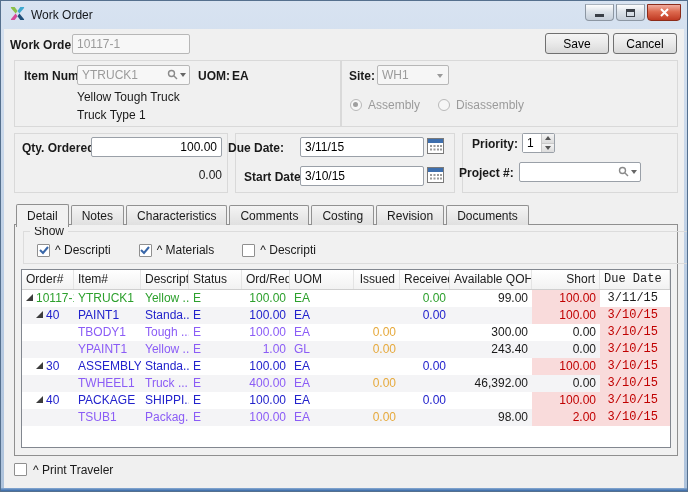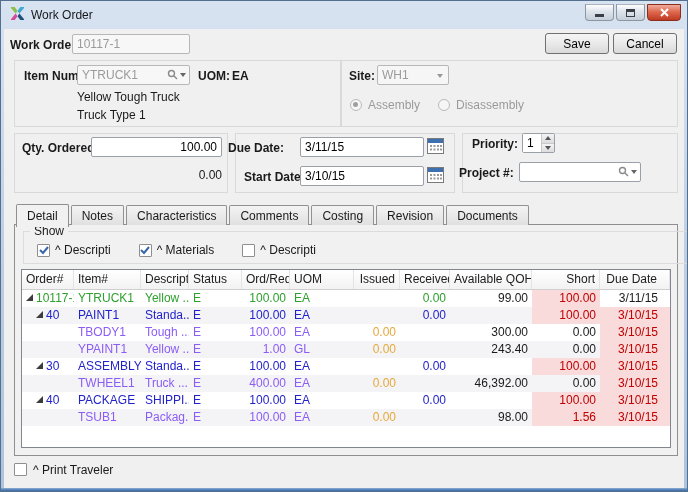--- a/index.html
+++ b/index.html
@@ -75,21 +75,21 @@
   .show-cbs { position:absolute; left:13px; top:11px; display:flex; gap:0; align-items:center; }
 
   .tbl { position:absolute; left:6px; top:44px; width:650px; height:179px; border:1px solid #82878f; background:#fff; overflow:hidden; }
   .thead { display:flex; height:20px; background:linear-gradient(180deg,#ffffff,#f2f2f2); border-bottom:1px solid #cfcfcf; }
   .th { line-height:19px; padding:0 4px; border-right:1px solid #e4e4e4; white-space:nowrap; overflow:hidden; color:#202020; }
   .tr { display:flex; height:17px; }
   .tr.alt { background:#f4f4f6; }
   .td { line-height:17px; padding:0 4px; white-space:nowrap; overflow:hidden; }
   .a-right { text-align:right; }
   .a-left { text-align:left; }
-  .padx { padding-right:12px !important; }
+  .padx { padding-right:12px !important;font-family:Liberation Mono, monospace; }
   .c-green { color:var(--green); }
   .c-blue { color:var(--blue); }
   .c-orange { color:var(--orange); }
   .c-red { color:var(--red); }
   .c-plain { color:#8b5cf6; }
   .bg-alert { background:var(--alertbg); }
   .expander { width:0; height:0; border-left:7px solid transparent; border-bottom:7px solid #3c3c3c;
               display:inline-block; margin:0 3px 1px 0; }
 
   .cal-icon { display:inline-block; cursor:default; }
@@ -377,21 +377,21 @@
             <div class="tr alt">
               <div class="td a-left c-plain" style="width: 52px;"><span style="display: inline-block; width: 20px;"></span><span></span></div>
               <div class="td a-left c-plain" style="width: 67px;">TSUB1</div>
               <div class="td a-left c-plain" style="width: 48px;">Packag...</div>
               <div class="td a-left c-plain" style="width: 53px;">E</div>
               <div class="td a-right c-plain" style="width: 48px;">100.00</div>
               <div class="td a-left c-plain" style="width: 64px;">EA</div>
               <div class="td a-right c-orange" style="width: 46px;">0.00</div>
               <div class="td a-right" style="width: 50px;"></div>
               <div class="td a-right" style="width: 82px;">98.00</div>
-              <div class="td a-right c-red bg-alert" style="width: 68px;">1.56</div>
+              <div class="td a-right c-red bg-alert" style="width: 68px;">2.00</div>
               <div class="td a-right padx c-red bg-alert" style="width: 70px;">3/10/15</div>
             </div>
           </div>
       </div>
     </div>
 
     <span class="abs checkbox" style="left:10px; top:434px;"></span>
     <span class="abs plain-lbl" style="left:29px; top:434px;">^ Print Traveler</span>
 
   </div>

